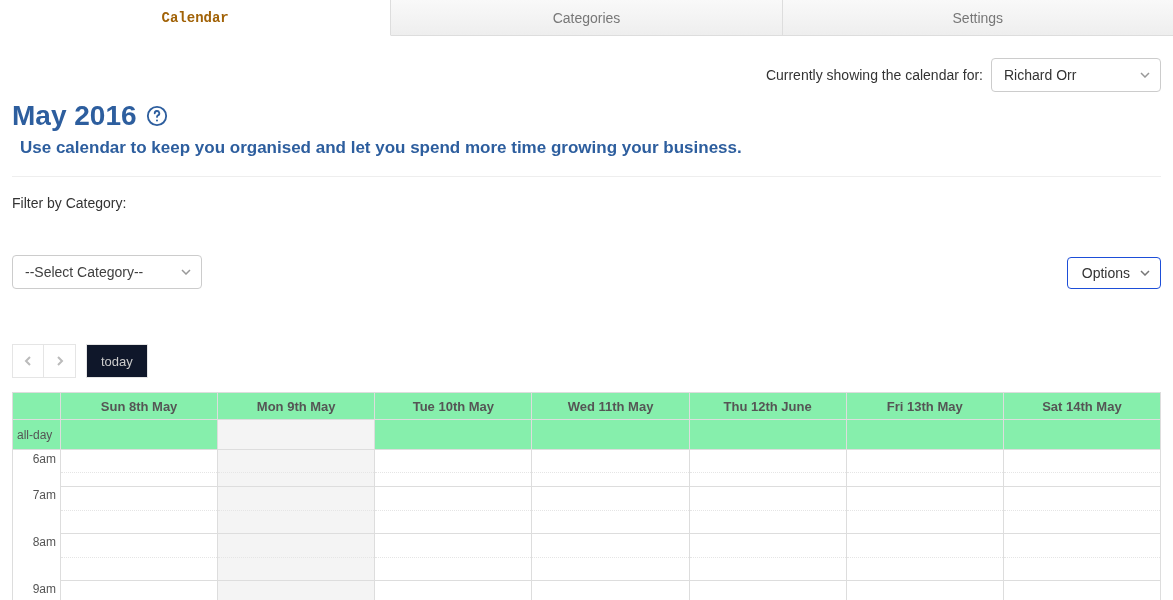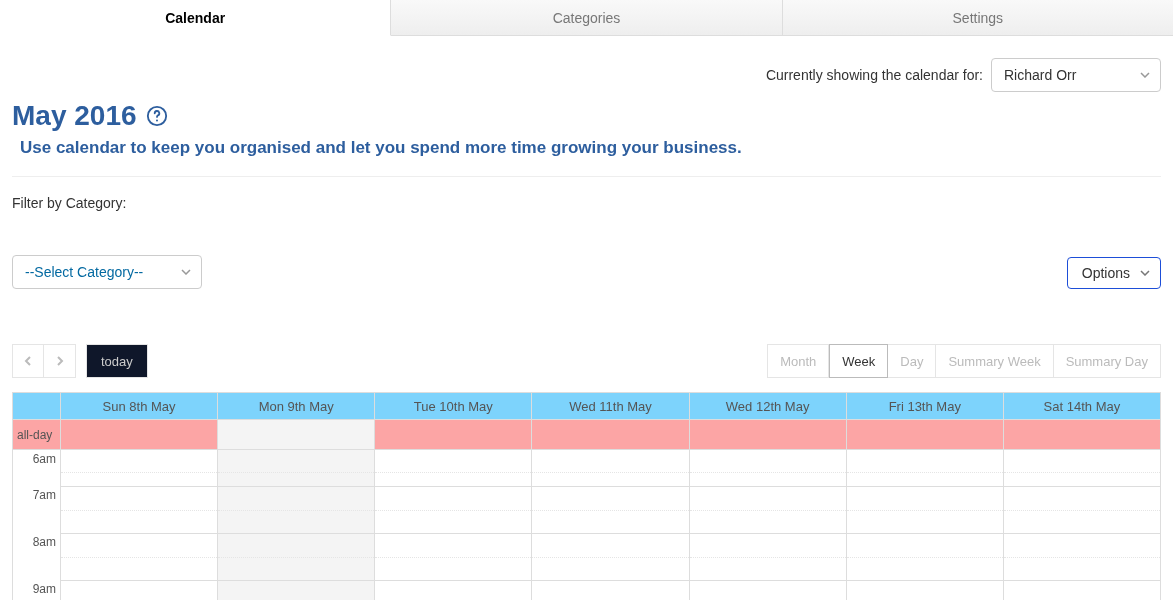--- a/index.html
+++ b/index.html
@@ -24,24 +24,25 @@
     padding: 10px 0 9px;
     font-size: 14px;
     color: #777;
     border-right: 1px solid #ddd;
     background: linear-gradient(#f9f9f9, #eeeeee);
     cursor: pointer;
   }
   .tab:last-child { border-right: none; }
   .tab.active {
     background: #fff;
-    color: #000000;
+    color: #a16207;
     font-weight: 600;
     border-bottom: 1px solid #fff;
     margin-bottom: -1px;
+    font-family: Liberation Mono, monospace;
   }
 
   
   .content { padding: 12px; }
   .header-row {
     display: flex;
     justify-content: space-between;
     align-items: flex-start;
     margin-top: 10px;
   }
@@ -105,21 +106,21 @@
     align-items: flex-end;
   }
   .filter-block label {
     display: block;
     font-size: 14px;
     color: #333;
     margin-bottom: 6px;
   }
   .category-select {
     min-width: 190px;
-    color: #0369a1;
+    color: #404040;
     margin-top: 44px;
   }
   .options-btn {
     border: 1px solid #1d4ed8;
     border-radius: 4px;
     padding: 7px 30px 7px 14px;
     position: relative;
     font-size: 14px;
     color: #333;
     background: #fff;
@@ -194,29 +195,29 @@
   }
   .day-cell {
     flex: 1;
     border-right: 1px solid #ddd;
   }
   .day-cell:last-child { border-right: none; }
   .head .axis-cell, .head .day-cell {
     text-align: center;
     font-size: 13px;
     color: #555;
-    font-weight: 400;
+    font-weight: 700;
     padding: 6px 0 5px;
     border-bottom: 1px solid #ddd;
-    background: #7dd3fc;
+    background: #86efac;
   }
   .allday .axis-cell, .allday .day-cell {
     height: 30px;
     border-bottom: 1px solid #ddd;
-    background: #fca5a5;
+    background: #86efac;
   }
   .allday .axis-cell {
     font-size: 12px;
     color: #555;
     display: flex;
     align-items: center;
     justify-content: flex-start;
     padding-left: 4px;
   }
   .allday .day-cell.today { background: #f4f4f4; }
@@ -327,47 +328,30 @@
             <svg width="8" height="10" viewBox="0 0 8 10">
                 <path d="M2 1l4 4-4 4" fill="none" stroke="currentColor" stroke-width="2"></path>
               </svg>
           </span>
         </div>
       </div>
       <div class="today-btn" style="display:flex;align-items:center;">
         <span>today</span>
       </div>
     </div>
-    <div class="view-group">
-      <div class="view-btn" style="display:flex;align-items:center;">
-          <span>Month</span>
-        </div>
-      <div class="view-btn active" style="display:flex;align-items:center;">
-          <span>Week</span>
-        </div>
-      <div class="view-btn" style="display:flex;align-items:center;">
-          <span>Day</span>
-        </div>
-      <div class="view-btn" style="display:flex;align-items:center;">
-          <span>Summary Week</span>
-        </div>
-      <div class="view-btn" style="display:flex;align-items:center;">
-          <span>Summary Day</span>
-        </div>
-    </div>
   </div>
 
   <div class="cal">
     <div class="cal-row head">
       <div class="axis-cell"></div>
       <div class="day-cell"><span>Sun 8th May</span></div>
       <div class="day-cell"><span>Mon 9th May</span></div>
       <div class="day-cell"><span>Tue 10th May</span></div>
       <div class="day-cell"><span>Wed 11th May</span></div>
-      <div class="day-cell"><span>Wed 12th May</span></div>
+      <div class="day-cell"><span>Thu 12th June</span></div>
       <div class="day-cell"><span>Fri 13th May</span></div>
       <div class="day-cell"><span>Sat 14th May</span></div>
     </div>
     <div class="cal-row allday">
       <div class="axis-cell">all-day</div>
       <div class="day-cell"></div>
       <div class="day-cell today"></div>
       <div class="day-cell"></div>
       <div class="day-cell"></div>
       <div class="day-cell"></div>

